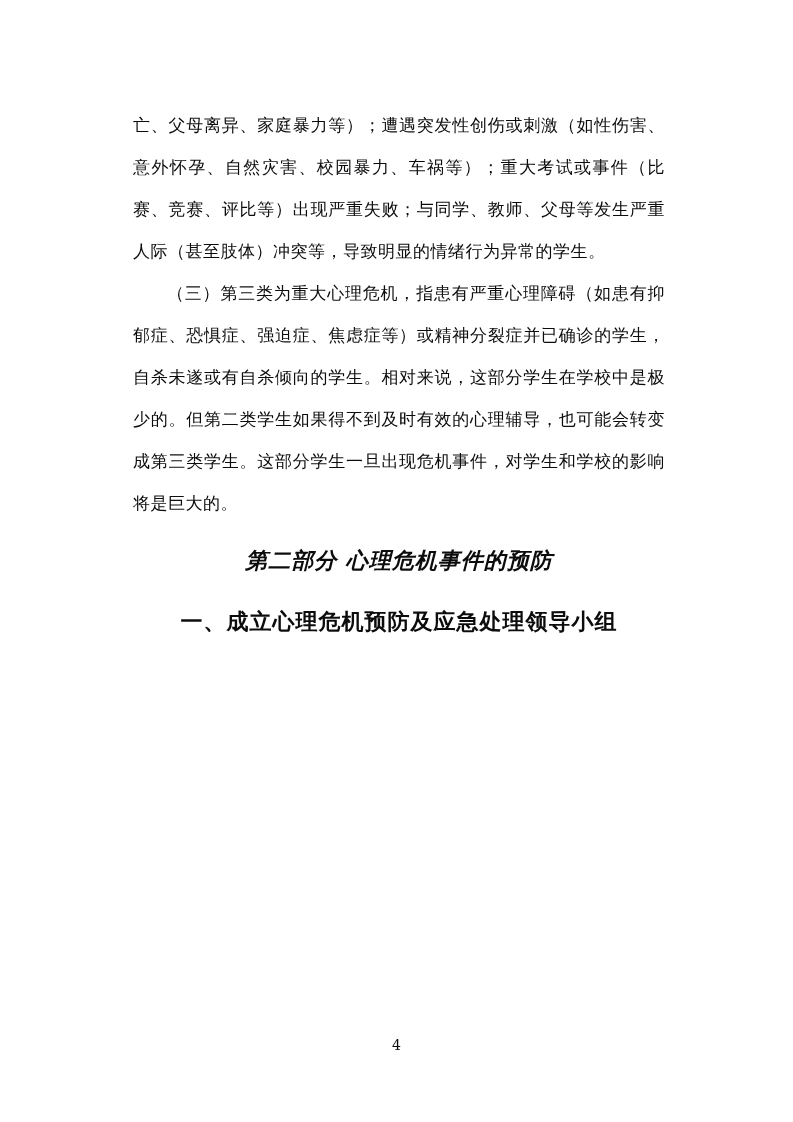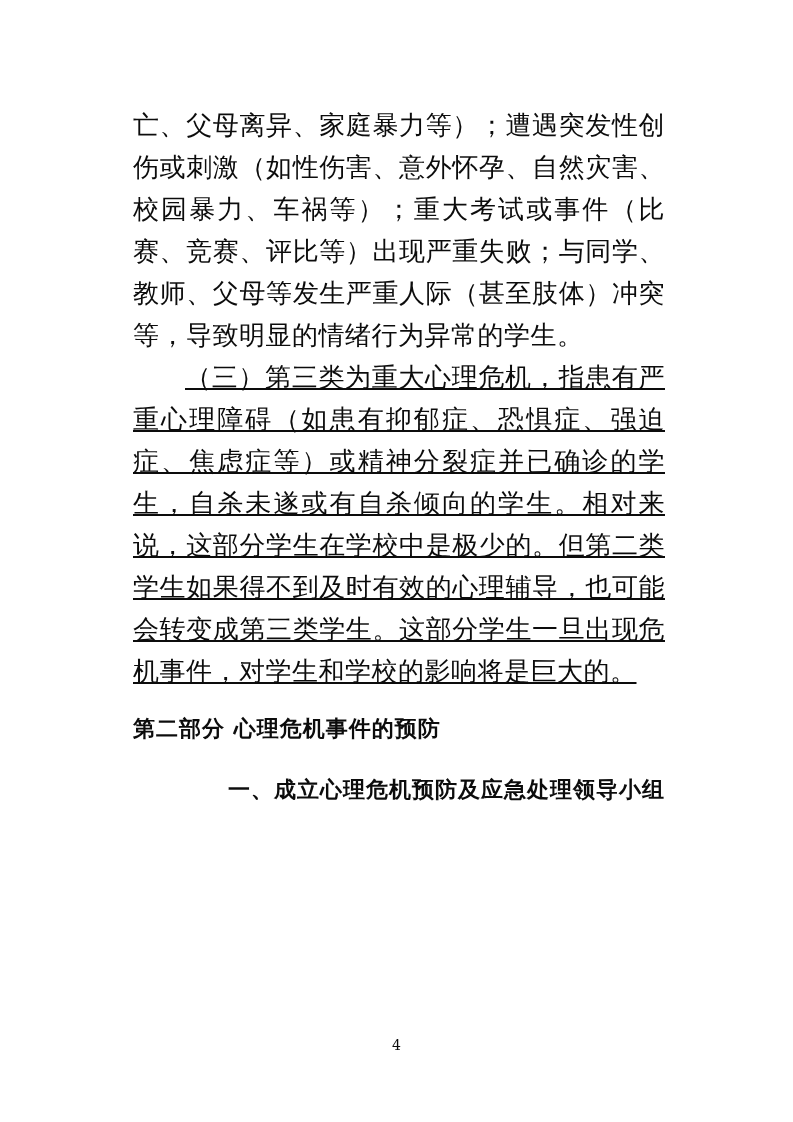--- a/index.html
+++ b/index.html
@@ -17,45 +17,45 @@
     color: #0c0c0c;
   }
   .content {
     position: absolute;
     left: 133px;
     top: 104px;
     width: 532px;
   }
   .body-para {
     margin: 0;
-    font-size: 26px;
+    font-size: 17px;
     line-height: 42px;
     text-align: justify;
     text-justify: inter-character;
     letter-spacing: 0.5px;
   }
   .body-para.indent {
     text-indent: 2em;
-    text-decoration: underline;
   }
   .heading-center {
     margin: 16px 0 0 0;
     font-size: 22px;
     line-height: 42px;
     font-weight: bold;
-    text-align: left;
+    text-align: center;
     font-family: "DejaVu Sans", "Liberation Sans", sans-serif;
     letter-spacing: 1px;
+    font-style: italic;
   }
   .heading-left {
     margin: 19px 0 0 0;
     font-size: 22px;
     line-height: 42px;
     font-weight: bold;
-    text-align: right;
+    text-align: center;
     font-family: "DejaVu Sans", "Liberation Sans", sans-serif;
     letter-spacing: 1px;
   }
   .heading-left + .body-para {
     margin-top: 16px;
   }
   .page-number {
     position: absolute;
     left: 0;
     right: 0;

